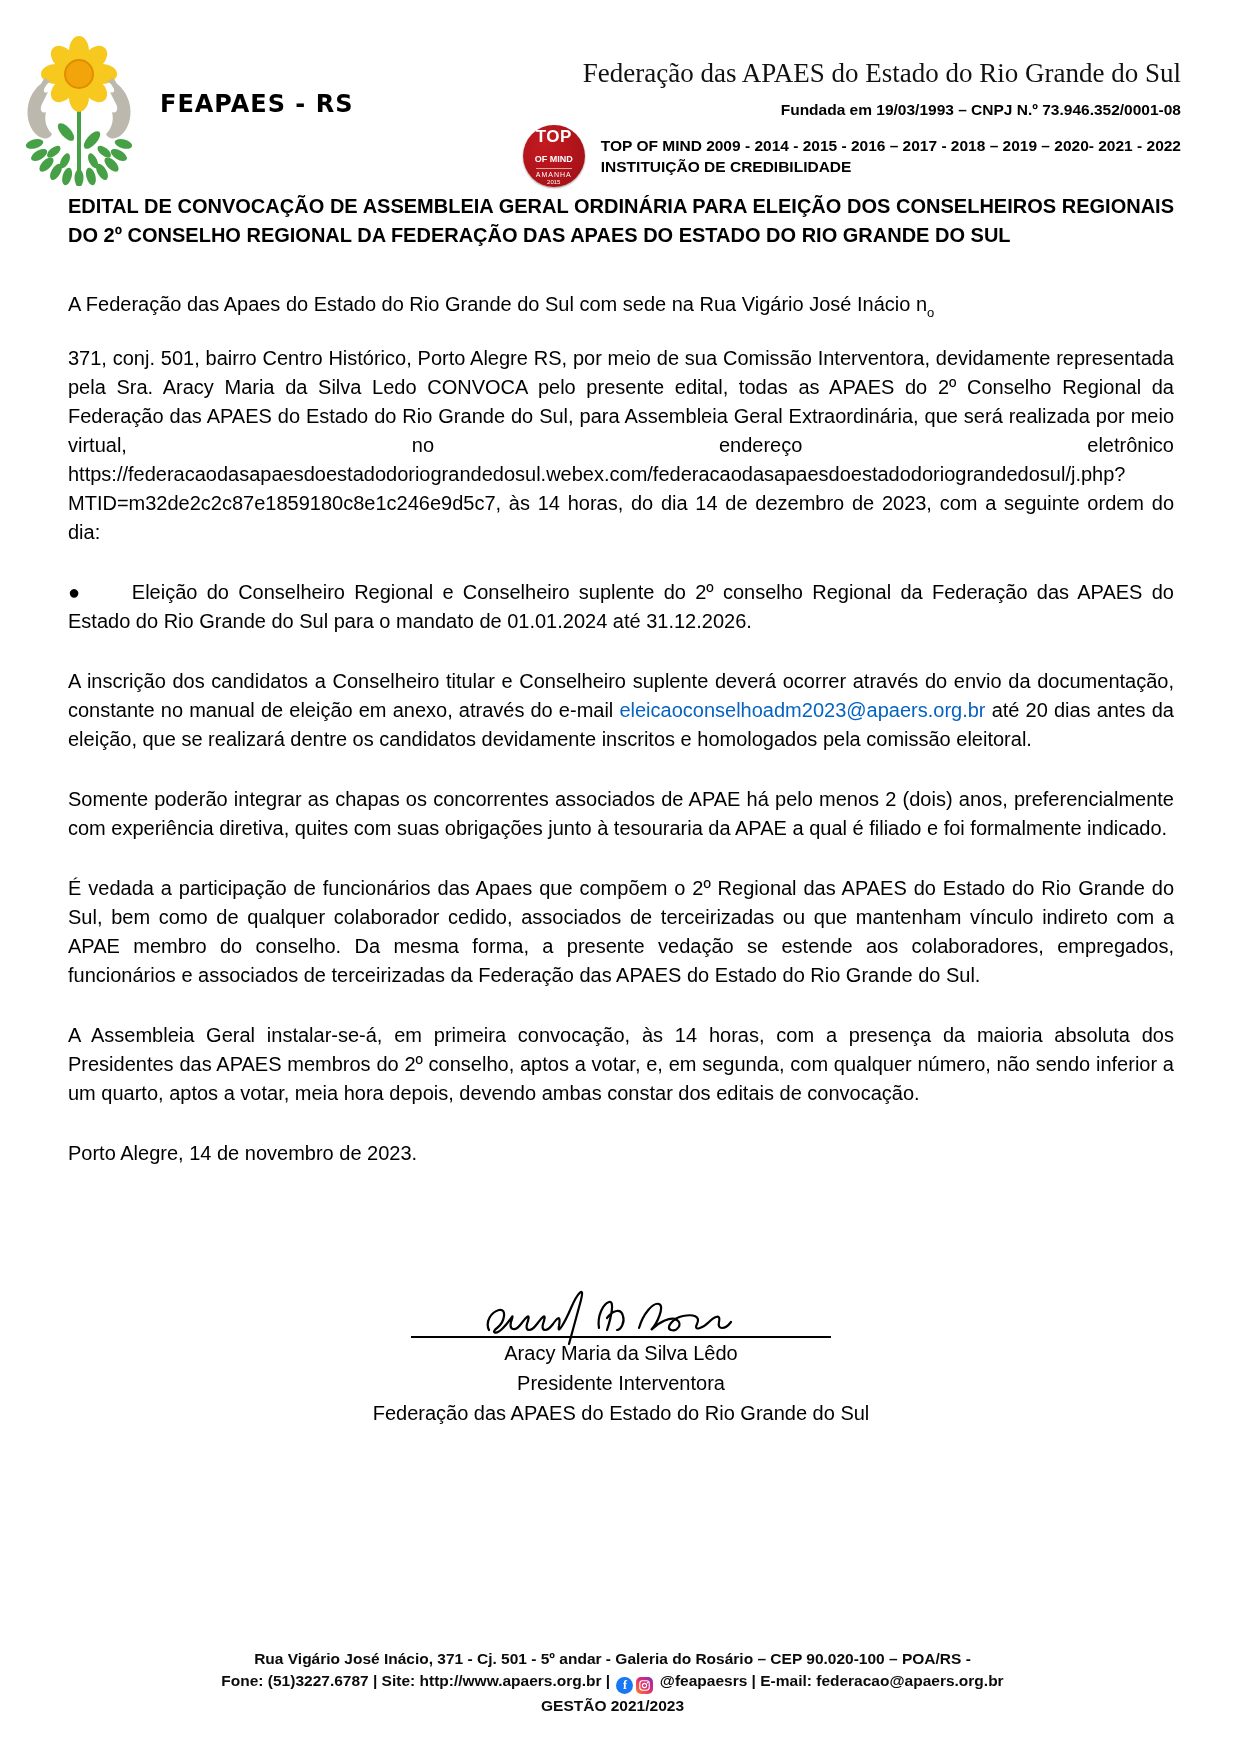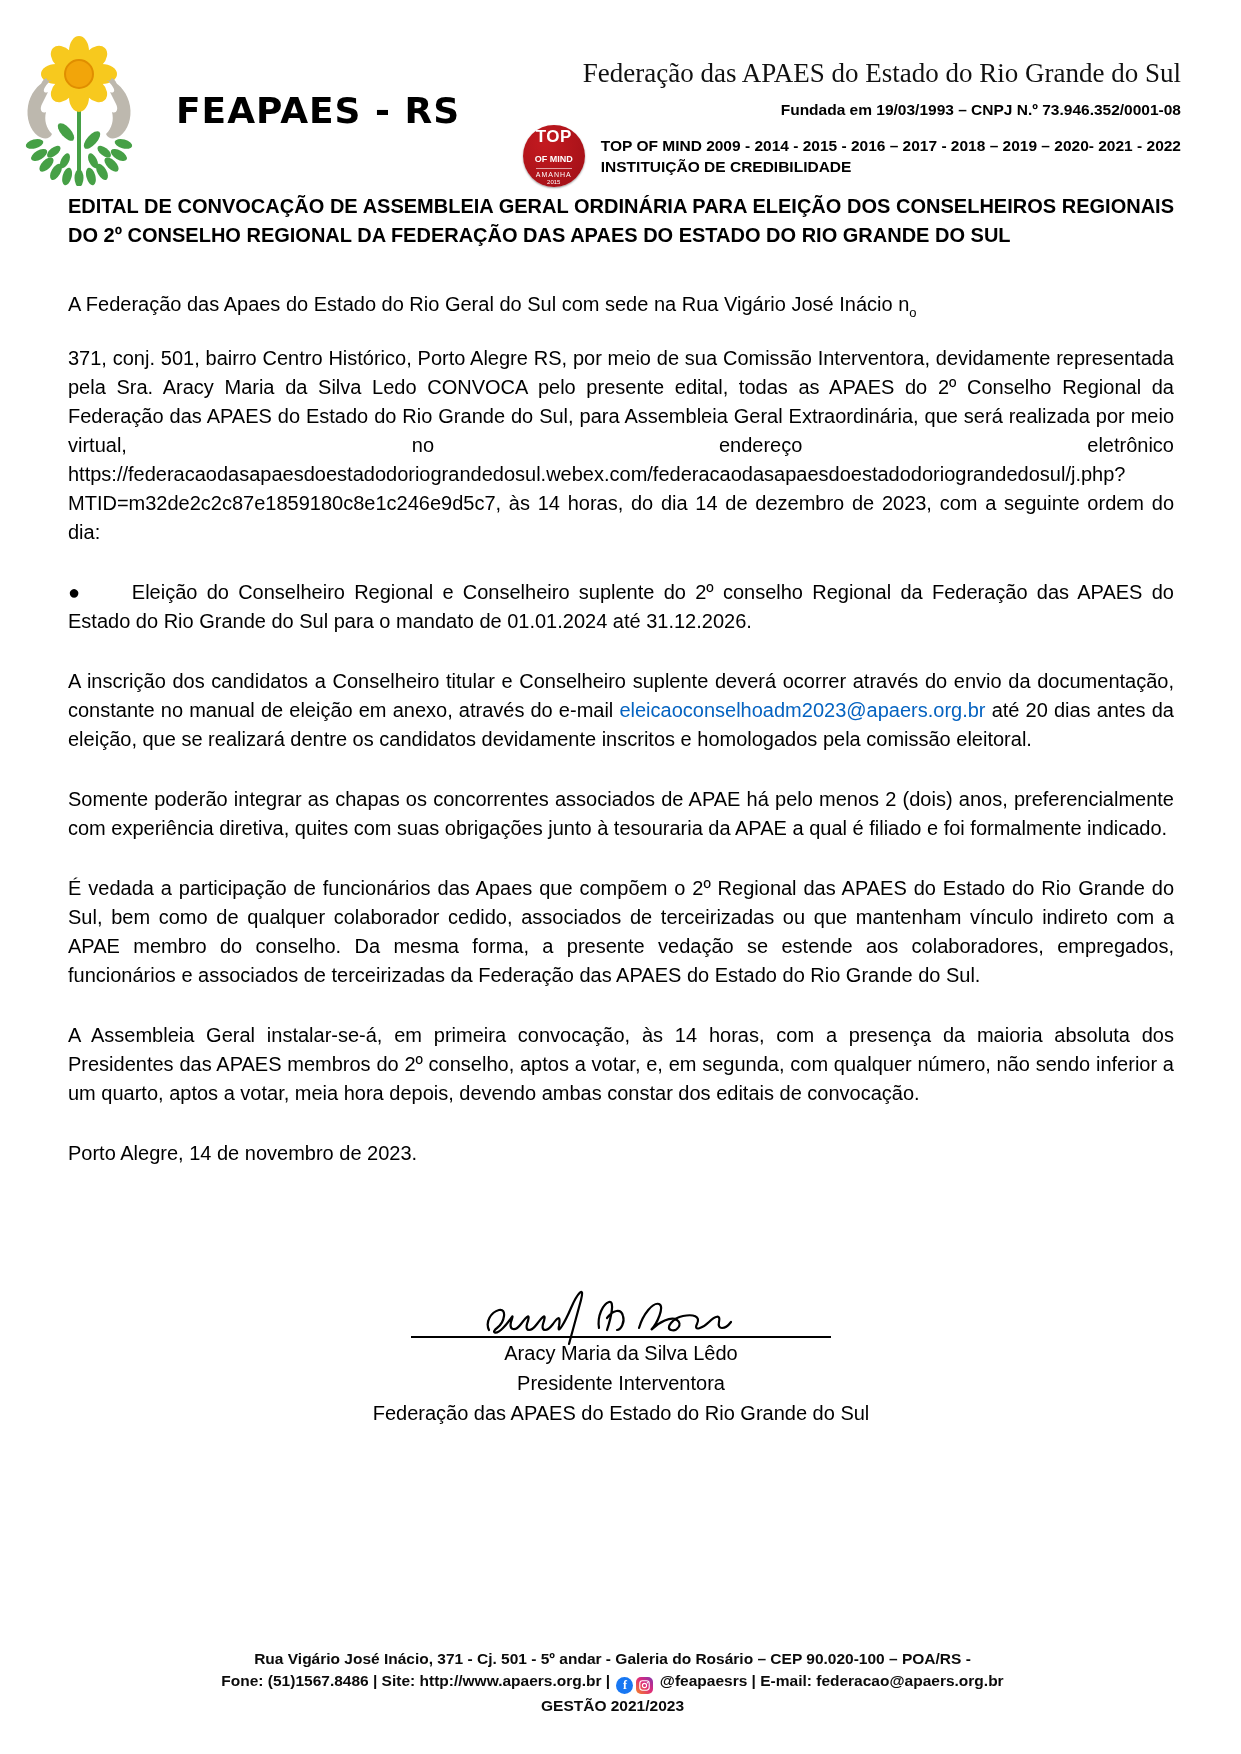--- a/index.html
+++ b/index.html
@@ -9,22 +9,22 @@
     margin:0 auto;
     background:#ffffff;
     font-family:"Liberation Sans", sans-serif;
     color:#000;
     overflow:hidden;
   }
 
   
   .logo-wrap { position:absolute; left:16px; top:36px; width:126px; height:150px; }
   .brand {
-    position:absolute; left:176px; top:90px;
-    font-size:36px; font-weight:bold; letter-spacing:1px;
+    position:absolute; left:160px; top:90px;
+    font-size:24px; font-weight:bold; letter-spacing:1px;
     font-family:"DejaVu Sans", sans-serif;
   }
   .head-right { position:absolute; right:60px; top:58px; text-align:right; width:720px; }
   .org-name {
     font-family:"Liberation Serif", serif;
     font-size:27px; color:#111; white-space:nowrap;
   }
   .founded { font-size:15.5px; font-weight:bold; margin-top:12px; }
   .award-row { display:flex; justify-content:flex-end; align-items:center; gap:16px; margin-top:6px; }
   .badge {
@@ -178,21 +178,21 @@
         <div>INSTITUIÇÃO DE CREDIBILIDADE</div>
       </div>
     </div>
   </div>
 
   <div class="content">
 
     <p class="doc-title">EDITAL DE CONVOCAÇÃO DE ASSEMBLEIA GERAL ORDINÁRIA PARA ELEIÇÃO DOS CONSELHEIROS REGIONAIS DO  2º CONSELHO REGIONAL DA FEDERAÇÃO DAS APAES DO ESTADO DO RIO GRANDE DO SUL</p>
 
     <div class="p1-line1">
-      <span>A Federação das Apaes do Estado do Rio Geral do Sul com sede na Rua Vigário José Inácio n</span><sub class="num">o</sub>
+      <span>A Federação das Apaes do Estado do Rio Grande do Sul com sede na Rua Vigário José Inácio n</span><sub class="num">o</sub>
     </div>
 
     <p class="para">371, conj. 501, bairro Centro Histórico, Porto Alegre RS, por meio de sua Comissão Interventora, devidamente representada pela Sra. Aracy Maria da Silva Ledo CONVOCA pelo presente edital, todas as APAES do 2º Conselho Regional da Federação das APAES do Estado do Rio Grande do Sul, para Assembleia Geral Extraordinária, que será realizada por meio virtual, no endereço eletrônico https://federacaodasapaesdoestadodoriograndedosul.webex.com/federacaodasapaesdoestadodoriograndedosul/j.php?MTID=m32de2c2c87e1859180c8e1c246e9d5c7, às 14 horas, do dia 14 de dezembro de 2023, com a seguinte ordem do dia:</p>
 
     <div class="bullet-row">
       <span>●</span><span class="bullet-gap"></span><span>Eleição do Conselheiro Regional e Conselheiro suplente do 2º conselho Regional da Federação das APAES do Estado do Rio Grande do Sul para o mandato de 01.01.2024 até 31.12.2026.</span>
     </div>
 
     <p class="para"><span>A inscrição dos candidatos a Conselheiro titular e Conselheiro suplente deverá ocorrer através do envio da documentação, constante no manual de eleição em anexo, através do e-mail </span><a class="mail" href="#">eleicaoconselhoadm2023@apaers.org.br</a><span> até 20 dias antes da eleição, que se realizará dentre os candidatos devidamente inscritos e homologados pela comissão eleitoral.</span></p>
 
@@ -215,21 +215,21 @@
       <div class="sig-name">Aracy Maria da Silva Lêdo</div>
       <div class="sig-role">Presidente Interventora</div>
       <div class="sig-org">Federação das APAES do Estado do Rio Grande do Sul</div>
     </div>
 
   </div>
 
   <div class="footer">
     <div>Rua Vigário José Inácio, 371 - Cj. 501 - 5º andar - Galeria do Rosário – CEP 90.020-100 – POA/RS -</div>
     <div>
-      <span>Fone: (51)1567.8486 | Site: http://www.apaers.org.br |</span>
+      <span>Fone: (51)3227.6787 | Site: http://www.apaers.org.br |</span>
       <span class="social-icons">
         <span class="fb-ic">f</span>
         <span class="ig-ic">
           <svg width="11" height="11" viewBox="0 0 11 11">
               <rect x="0.8" y="0.8" width="9.4" height="9.4" rx="2.6" fill="none" stroke="#fff" stroke-width="1.1"></rect>
               <circle cx="5.5" cy="5.5" r="2.1" fill="none" stroke="#fff" stroke-width="1.1"></circle>
               <circle cx="8.4" cy="2.7" r="0.7" fill="#fff"></circle>
             </svg>
         </span>
       </span>

